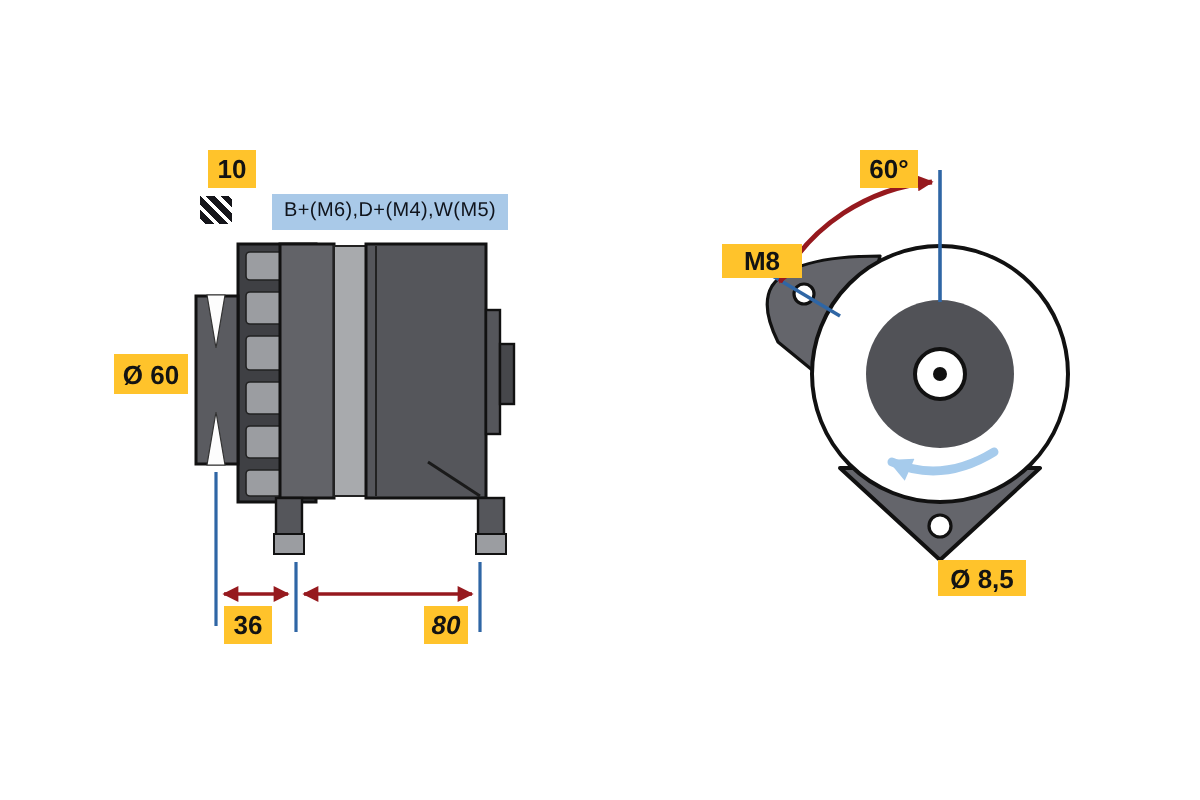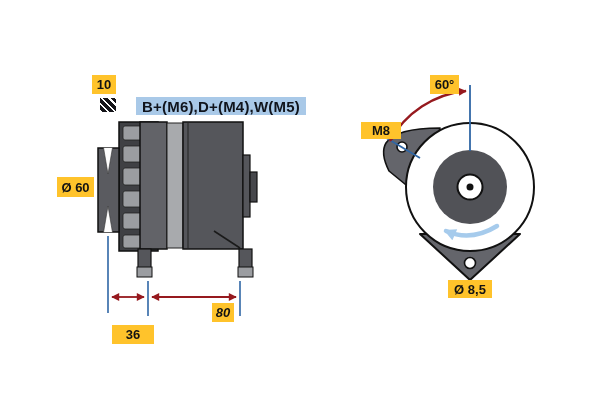--- a/index.html
+++ b/index.html
@@ -7,21 +7,21 @@
     position:relative;width:600px;height:400px;background:#ffffff;overflow:hidden;
     font-family:"Liberation Sans","DejaVu Sans",sans-serif;
   }
   #drawing{position:absolute;left:0;top:0;}
   .tag{
     position:absolute;display:flex;align-items:center;justify-content:center;
     background:#FFC32B;color:#131313;font-weight:bold;font-size:13px;line-height:1;
     white-space:nowrap;
   }
   .tag-blue{
-    background:#A9C9E8;color:#10141c;font-weight:bold;font-size:15px;
+    background:#A9C9E8;color:#10141c;font-weight:normal;font-size:10px;
     padding:0 6px;letter-spacing:0.2px;
   }
   .hatch{
     position:absolute;
     background:repeating-linear-gradient(45deg,#ffffff 0 2px,#15151a 2px 5px);
   }
 </style>
 </head>
 <body>
 
@@ -103,31 +103,31 @@
         <line x1="470" y1="85" x2="470" y2="151"></line>
         <line x1="383" y1="136" x2="420" y2="158"></line>
       </g>
 
       <path d="M 390,141 A 97,97 0 0 1 466,91" fill="none" stroke="#96191E" stroke-width="2.4" marker-start="url(#mRed)" marker-end="url(#mRed)"></path>
 
       <path d="M 497,226 Q 471,242 446,231" fill="none" stroke="#A6CBEC" stroke-width="4.5" stroke-linecap="round" marker-end="url(#mBlue)"></path>
     </g>
   </svg>
 
-  <div class="tag" style="left:92px;top:75px;width:24px;height:19px;">10</div>
+  <div class="tag" style="left:104px;top:75px;width:24px;height:19px;">10</div>
 
   <div class="hatch" style="left:100px;top:98px;width:16px;height:14px;"></div>
 
   <div class="tag tag-blue" style="left:136px;top:97px;height:18px;">B+(M6),D+(M4),W(M5)</div>
 
   <div class="tag" style="left:57px;top:177px;width:37px;height:20px;">Ø 60</div>
 
-  <div class="tag" style="left:112px;top:303px;width:42px;height:19px;margin-top:22px;">36</div>
+  <div class="tag" style="left:112px;top:303px;width:24px;height:19px;">36</div>
 
   <div class="tag" style="left:212px;top:303px;width:22px;height:19px;font-style:italic;">80</div>
 
   <div class="tag" style="left:430px;top:63px;width:29px;height:19px;margin-top:12px;">60°</div>
 
   <div class="tag" style="left:361px;top:122px;width:40px;height:17px;">M8</div>
 
-  <div class="tag" style="left:448px;top:280px;width:44px;height:18px;">Ø 8,5</div>
+  <div class="tag" style="left:469px;top:280px;width:44px;height:18px;">Ø 8,5</div>
 
 </div>
 
 </body></html>

